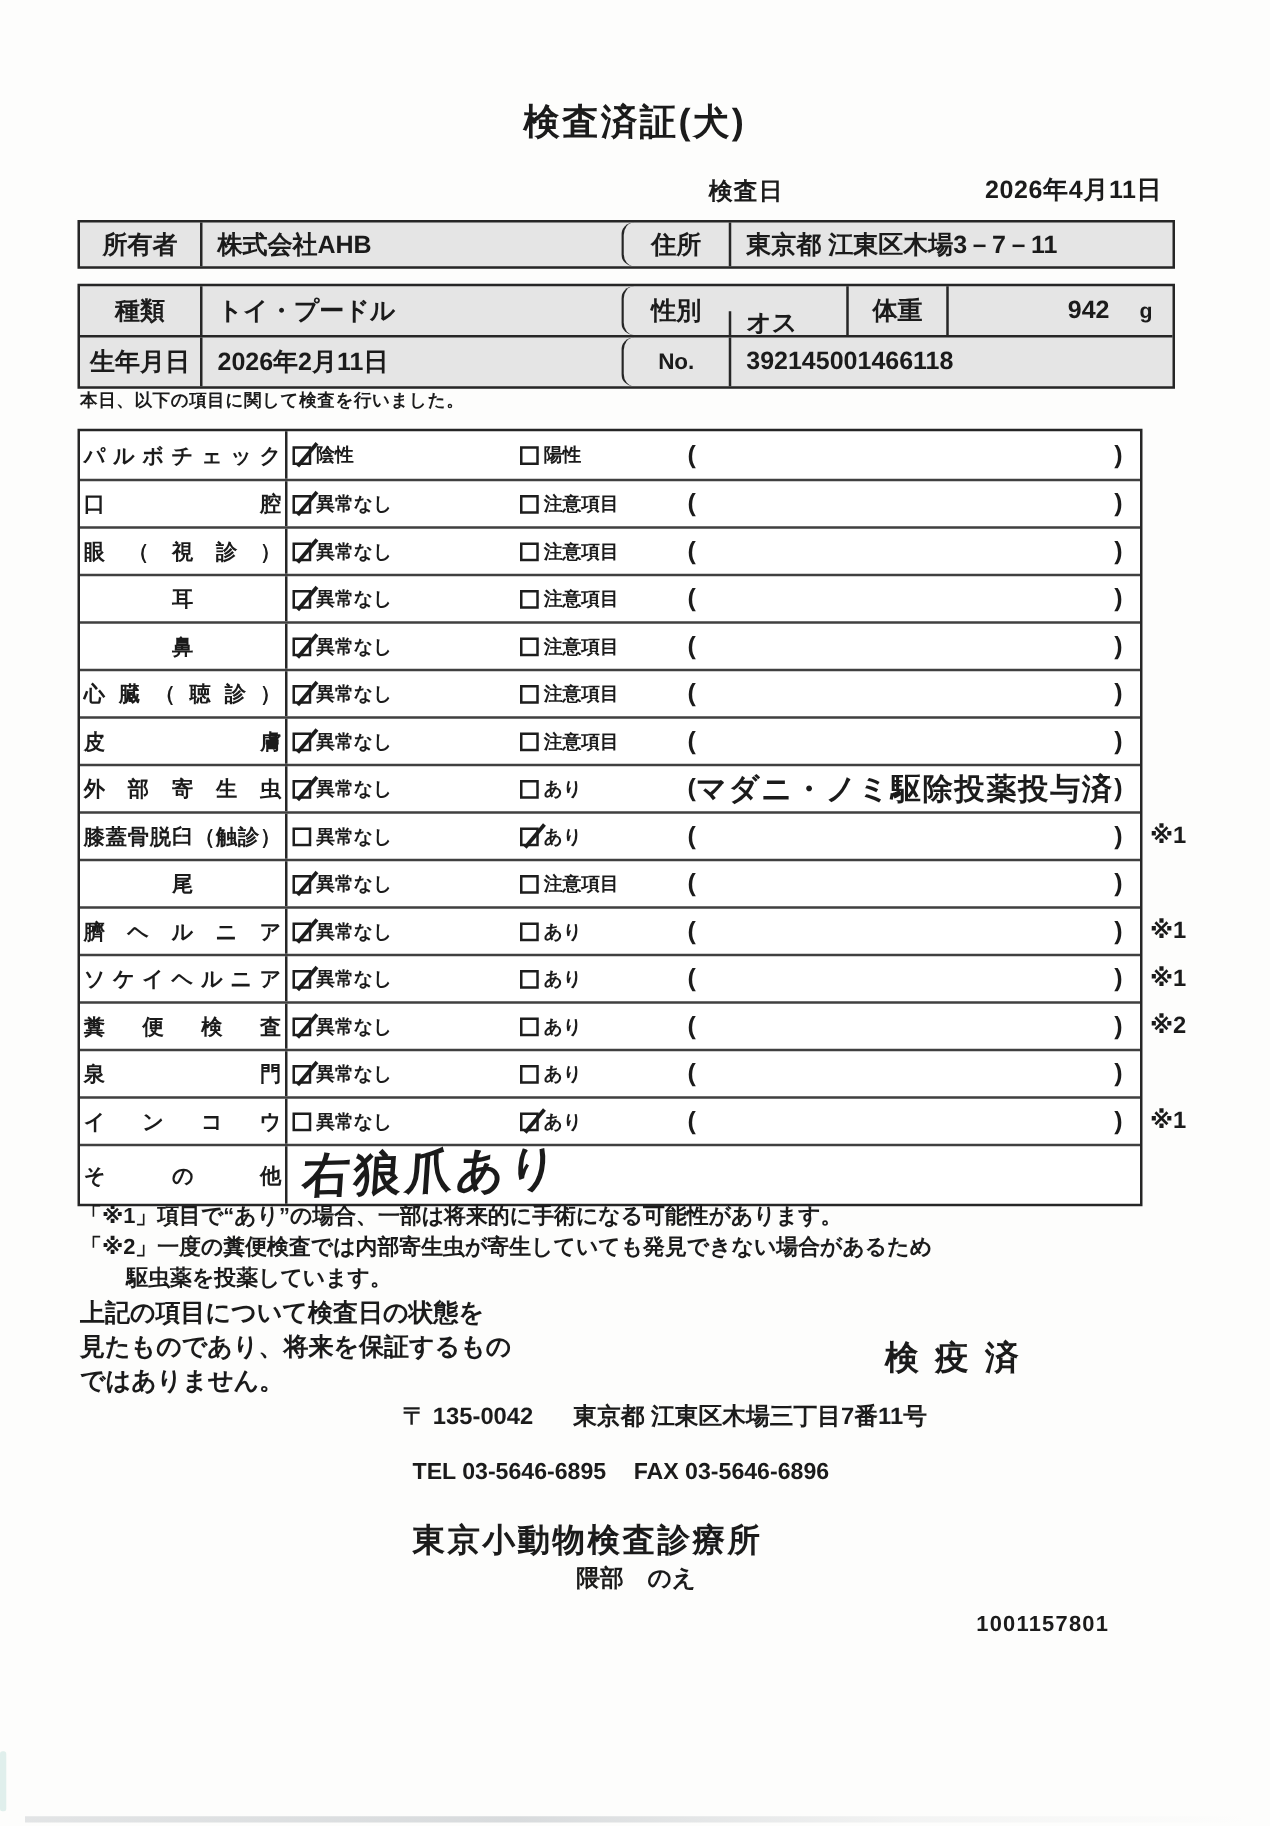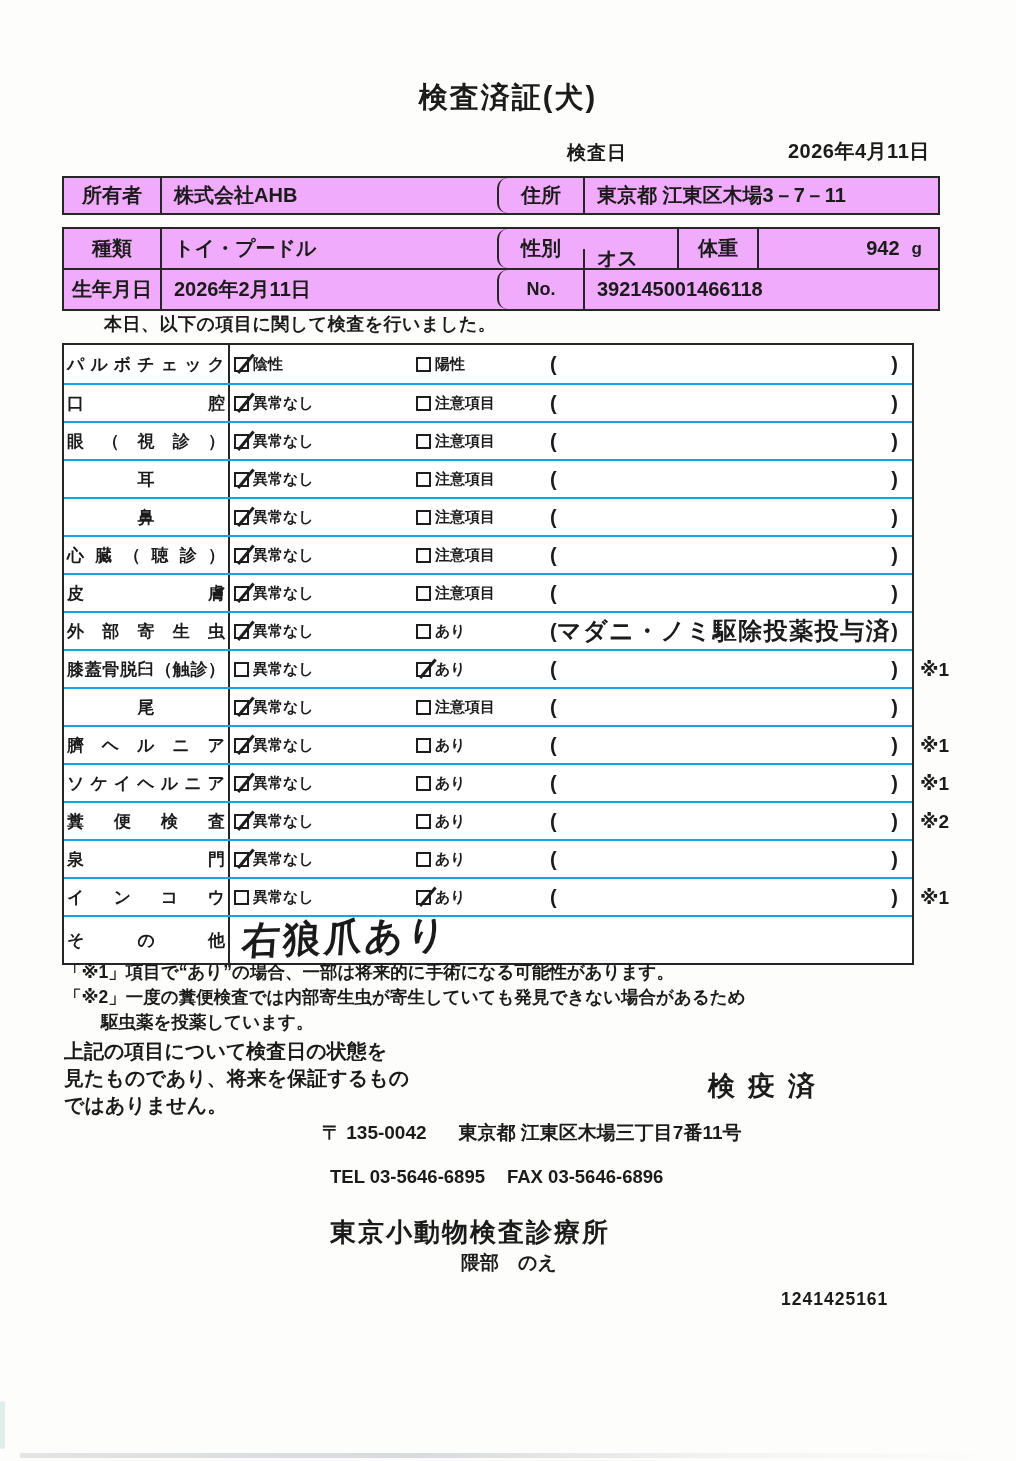--- a/index.html
+++ b/index.html
@@ -3,45 +3,45 @@
 <meta charset="utf-8">
 <style>
   html,body{margin:0;padding:0;background:#e8e8e8;}
   .page{position:relative;width:1016px;height:1461px;background:#fdfdfc;
         font-family:"Liberation Sans","DejaVu Sans",sans-serif;color:#1b1b1b;overflow:hidden;margin:0 auto;}
   .abs{position:absolute;}
   .title{top:78px;left:0;width:100%;text-align:center;font-size:29px;font-weight:600;letter-spacing:2px;}
   .date-label{left:567px;top:140px;font-size:19px;font-weight:600;letter-spacing:1px;}
   .date-value{left:788px;top:138px;font-size:20px;font-weight:600;letter-spacing:0.5px;}
 
-  .tbl{left:62px;display:flex;flex-direction:column;border:2px solid #262626;box-sizing:border-box;background:#f0abfc;width:878px;justify-content:flex-end;}
+  .tbl{left:62px;display:flex;flex-direction:column;border:2px solid #262626;box-sizing:border-box;background:#e5e5e5;width:878px;justify-content:flex-end;}
   .tbl-owner{top:176px;}
   .tbl-info{top:227px;}
   .trow{display:flex;height:35px;}
   .tbl-info .trow{height:39px;}
   .trow + .trow{border-top:2px solid #262626;}
   .tcell{box-sizing:border-box;display:flex;align-items:center;font-size:20px;font-weight:600;overflow:hidden;white-space:nowrap;}
   .tcell + .tcell{border-left:2px solid #262626;}
   .lab{justify-content:center;}
   .val{padding-left:12px;}
   .c1{width:96px;flex:none;}
   .c2{width:337px;flex:none;}
   .c3{width:86px;flex:none;border-radius:10px;}
   .c4{flex:1;}
   .csex{width:94px;flex:none;margin-top:20px;}
   .cwl{width:80px;flex:none;}
-  .cweight{flex:1;justify-content:flex-end;padding-right:16px;}
+  .cweight{flex:1;justify-content:flex-end;padding-right:16px;gap:12px;}
   .wunit{font-size:17px;margin-left:12px;}
   .nolab{font-size:18px;}
 
-  .intro{left:64px;top:312px;font-size:18px;font-weight:600;letter-spacing:0.5px;margin-left:40px;}
+  .intro{left:64px;top:312px;font-size:14px;font-weight:600;letter-spacing:0.5px;}
 
   .exam{left:62px;top:343px;width:848px;border:2px solid #262626;box-sizing:content-box;background:#fff;}
   .erow{position:relative;display:flex;height:38px;box-sizing:border-box;}
-  .erow + .erow{border-top:2px solid #0ea5e9;}
+  .erow + .erow{border-top:2px solid #404040;}
   .erow.last{height:48px;}
   .elabel{width:166px;flex:none;box-sizing:border-box;border-right:2px solid #262626;display:flex;align-items:center;padding:0 3px;}
   .elabel-t{display:block;width:100%;font-size:17px;font-weight:600;text-align:justify;text-align-last:justify;}
   .erow.center .elabel-t{text-align:center;text-align-last:center;}
   .econtent{flex:1;display:flex;align-items:center;padding-left:4px;min-width:0;}
   .opt{display:flex;align-items:center;width:138px;flex:none;}
   .opt.o2{width:134px;margin-left:44px;}
   .optt{font-size:15px;font-weight:600;white-space:nowrap;}
   .box{position:relative;display:inline-block;width:15px;height:15px;border:2px solid #1d1d1d;margin-right:4px;flex:none;box-sizing:border-box;}
   .box.checked::after{content:"";position:absolute;left:1px;bottom:-2px;width:2.5px;height:24px;background:#1d1d1d;
@@ -470,18 +470,18 @@
   <div class="abs addr">
     <span>〒 135-0042</span><span class="gap">東京都 江東区木場三丁目7番11号</span>
   </div>
 
   <div class="abs tel">
     <span>TEL 03-5646-6895</span><span class="gap">FAX 03-5646-6896</span>
   </div>
 
   <div class="abs clinic">東京小動物検査診療所</div>
   <div class="abs person">隈部　のえ</div>
-  <div class="abs serial">1241425161</div>
+  <div class="abs serial">1001157801</div>
 
   <div class="abs scan-bottom"></div>
   <div class="abs scan-left"></div>
 
 </div>
 
 </body></html>

